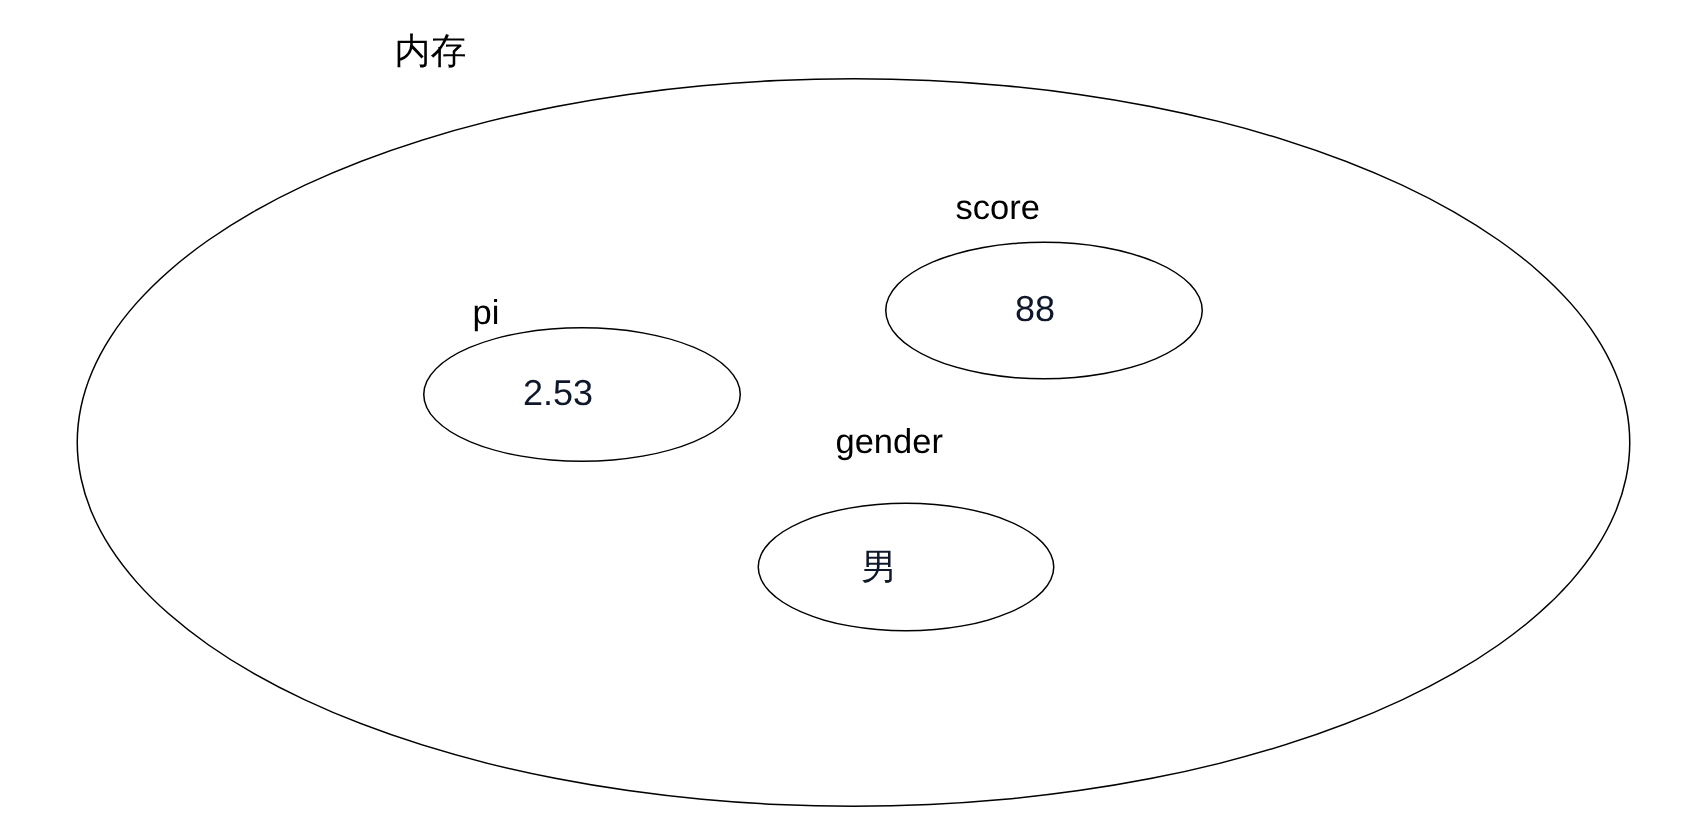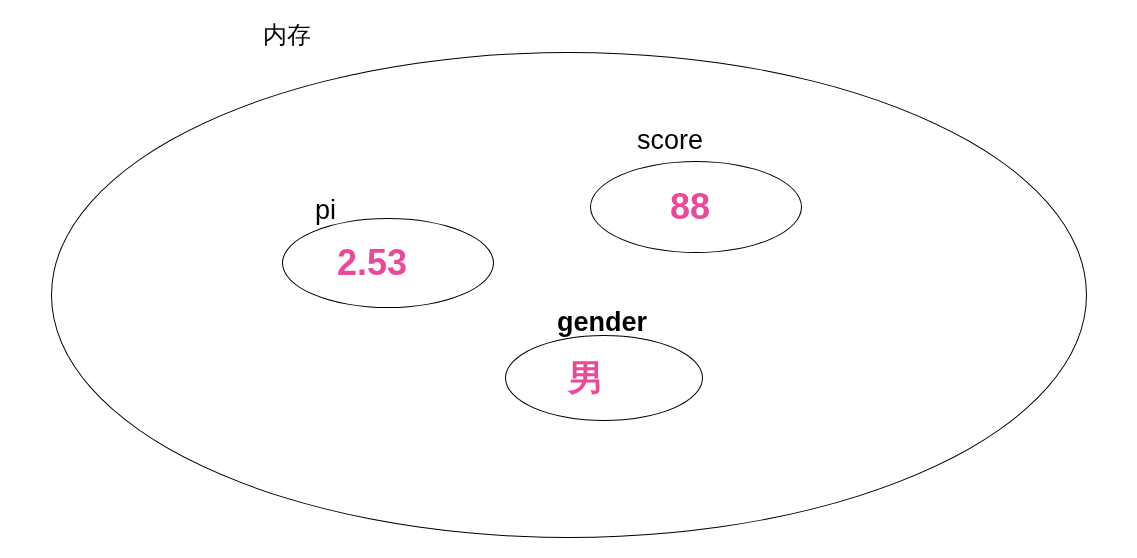--- a/index.html
+++ b/index.html
@@ -47,47 +47,45 @@
     height: 92px;
   }
   #gender-ellipse {
     left: 505px;
     top: 335px;
     width: 198px;
     height: 86px;
   }
   .label {
     position: absolute;
-    font-size: 27px;
+    font-size: 23px;
     line-height: 1.1;
     white-space: nowrap;
     color: #000000;
   }
   .label.title {
     left: 263px;
     top: 22px;
     font-size: 24px;
   }
   #pi-label {
     left: 315px;
     top: 196px;
   }
   #score-label {
     left: 637px;
     top: 126px;
   }
   #gender-label {
     left: 557px;
-    top: 308px;
-    font-weight: bold;
+    top: 282px;
   }
   .value {
-    font-size: 36px;
-    color: #ec4899;
-    font-weight: bold;
+    font-size: 24px;
+    color: #0f172a;
   }
   #pi-ellipse .value   { transform: translateX(-16px); }
   #score-ellipse .value{ transform: translateX(-6px); }
   #gender-ellipse .value{ transform: translateX(-18px); }
 </style>
 </head>
 <body>
 
 <div class="canvas">
 

